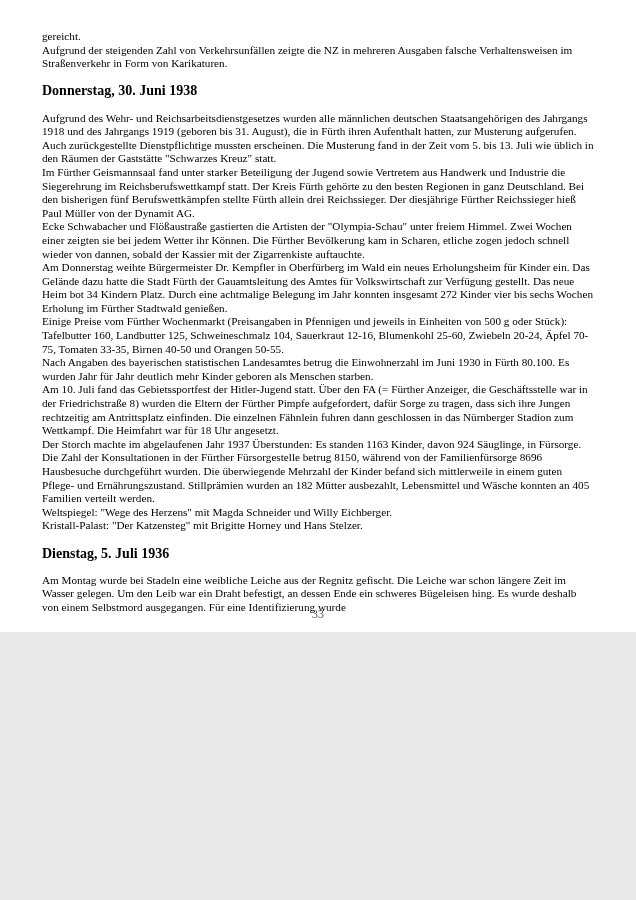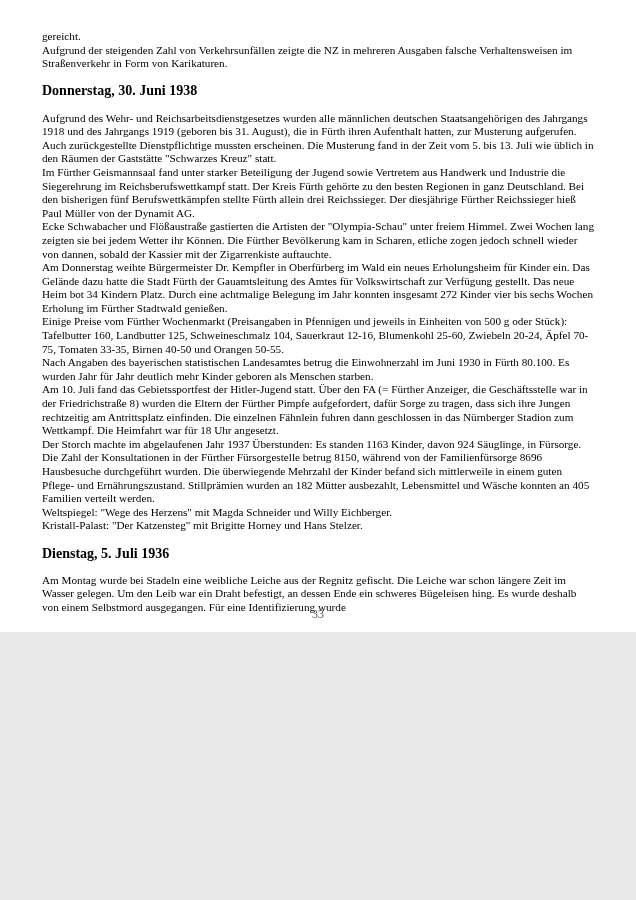--- a/index.html
+++ b/index.html
@@ -47,21 +47,21 @@
 
   <div class="heading">Donnerstag, 30. Juni 1938</div>
 
   <div class="block">
     <div class="para">Aufgrund des Wehr- und Reichsarbeitsdienstgesetzes wurden alle männlichen deutschen Staatsangehörigen des Jahrgangs 1918 und des Jahrgangs 1919 (geboren bis 31. August), die in Fürth ihren Aufenthalt hatten, zur Musterung aufgerufen. Auch zurückgestellte Dienstpflichtige mussten erscheinen. Die Musterung fand in der Zeit vom 5. bis 13. Juli wie üblich in den Räumen der Gaststätte "Schwarzes Kreuz" statt.</div>
     <div class="para">Im Fürther Geismannsaal fand unter starker Beteiligung der Jugend sowie Vertretem aus Handwerk und Industrie die Siegerehrung im Reichsberufswettkampf statt. Der Kreis Fürth gehörte zu den besten Regionen in ganz Deutschland. Bei den bisherigen fünf Berufswettkämpfen stellte Fürth allein drei Reichssieger. Der diesjährige Fürther Reichssieger hieß Paul Müller von der Dynamit AG.</div>
   </div>
 
 
   <div class="block">
-    <div class="para">Ecke Schwabacher und Flößaustraße gastierten die Artisten der "Olympia-Schau" unter freiem Himmel. Zwei Wochen lang zeigten sie bei jedem Wetter ihr Können. Die Fürther Bevölkerung kam in Scharen, etliche zogen jedoch schnell wieder von dannen, sobald der Kassier mit der Zigarrenkiste auftauchte.</div>
+    <div class="para">Ecke Schwabacher und Flößaustraße gastierten die Artisten der "Olympia-Schau" unter freiem Himmel. Zwei Wochen einer zeigten sie bei jedem Wetter ihr Können. Die Fürther Bevölkerung kam in Scharen, etliche zogen jedoch schnell wieder von dannen, sobald der Kassier mit der Zigarrenkiste auftauchte.</div>
     <div class="para">Am Donnerstag weihte Bürgermeister Dr. Kempfler in Oberfürberg im Wald ein neues Erholungsheim für Kinder ein. Das Gelände dazu hatte die Stadt Fürth der Gauamtsleitung des Amtes für Volkswirtschaft zur Verfügung gestellt. Das neue Heim bot 34 Kindern Platz. Durch eine achtmalige Belegung im Jahr konnten insgesamt 272 Kinder vier bis sechs Wochen Erholung im Fürther Stadtwald genießen.</div>
   </div>
 
 
   <div class="block">
     <div class="para">Einige Preise vom Fürther Wochenmarkt (Preisangaben in Pfennigen und jeweils in Einheiten von 500 g oder Stück): Tafelbutter 160, Landbutter 125, Schweineschmalz 104, Sauerkraut 12-16, Blumenkohl 25-60, Zwiebeln 20-24, Äpfel 70-75, Tomaten 33-35, Birnen 40-50 und Orangen 50-55.</div>
     <div class="para">Nach Angaben des bayerischen statistischen Landesamtes betrug die Einwohnerzahl im Juni 1930 in Fürth 80.100. Es wurden Jahr für Jahr deutlich mehr Kinder geboren als Menschen starben.</div>
   </div>
 
 

